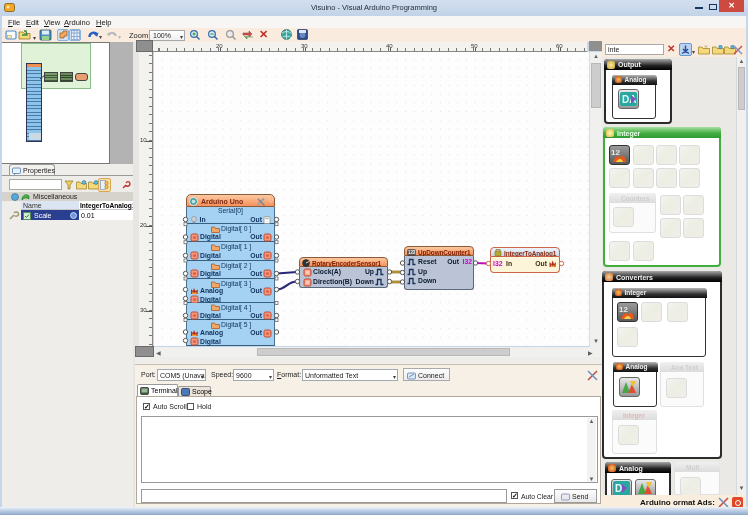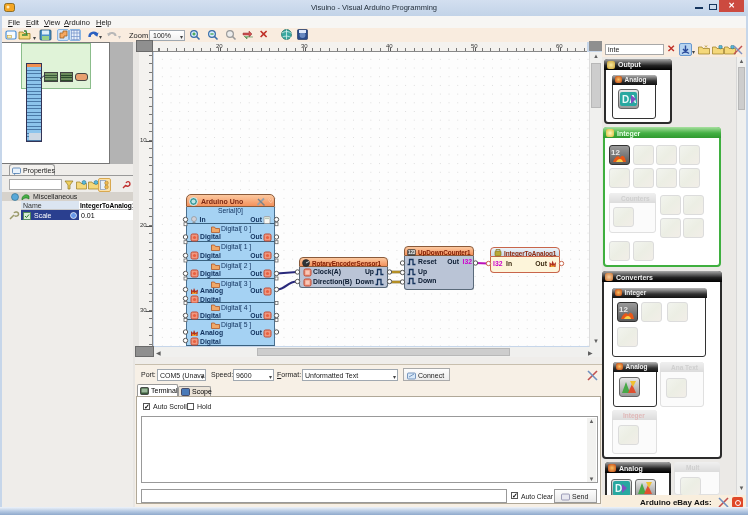--- a/index.html
+++ b/index.html
@@ -803,21 +803,21 @@
         <span style="position:absolute;left:12px;top:1.5px">Mult</span>
       </div>
       <div class="icon21 icog" style="left:5px;top:14px;height:19px"></div>
     </div>
   <div class="abs" id="tbsb">
     <div class="sbarrow" style="position:absolute;top:1px;width:9px">▲</div>
     <div class="sbthumb" style="position:absolute;left:1px;top:10px;width:7px;height:43px"></div>
     <div class="sbarrow" style="position:absolute;top:428px;width:9px">▼</div>
   </div>
   <div class="abs" id="adsbar">
-      <span style="position:absolute;left:38px;top:3px">Arduino eBay Ads:</span>
+      <span style="position:absolute;left:38px;top:3px">Arduino ormat Ads:</span>
     <svg class="abs" style="left:116px;top:2px" width="11" height="11" viewBox="0 0 11 11">
         <path d="M1 10 L10 1" stroke="#c05050" stroke-width="1.6"></path>
         <path d="M1 1 L10 10" stroke="#7090c0" stroke-width="1.6"></path>
       </svg>
     <div class="abs" style="left:130px;top:2px;width:11px;height:11px;background:#e04828;border-radius:2px">
         <div style="position:absolute;left:2.5px;top:2.5px;width:6px;height:6px;border:1.5px solid #fff;border-radius:50%"></div>
       </div>
   </div>
 </div>
 

